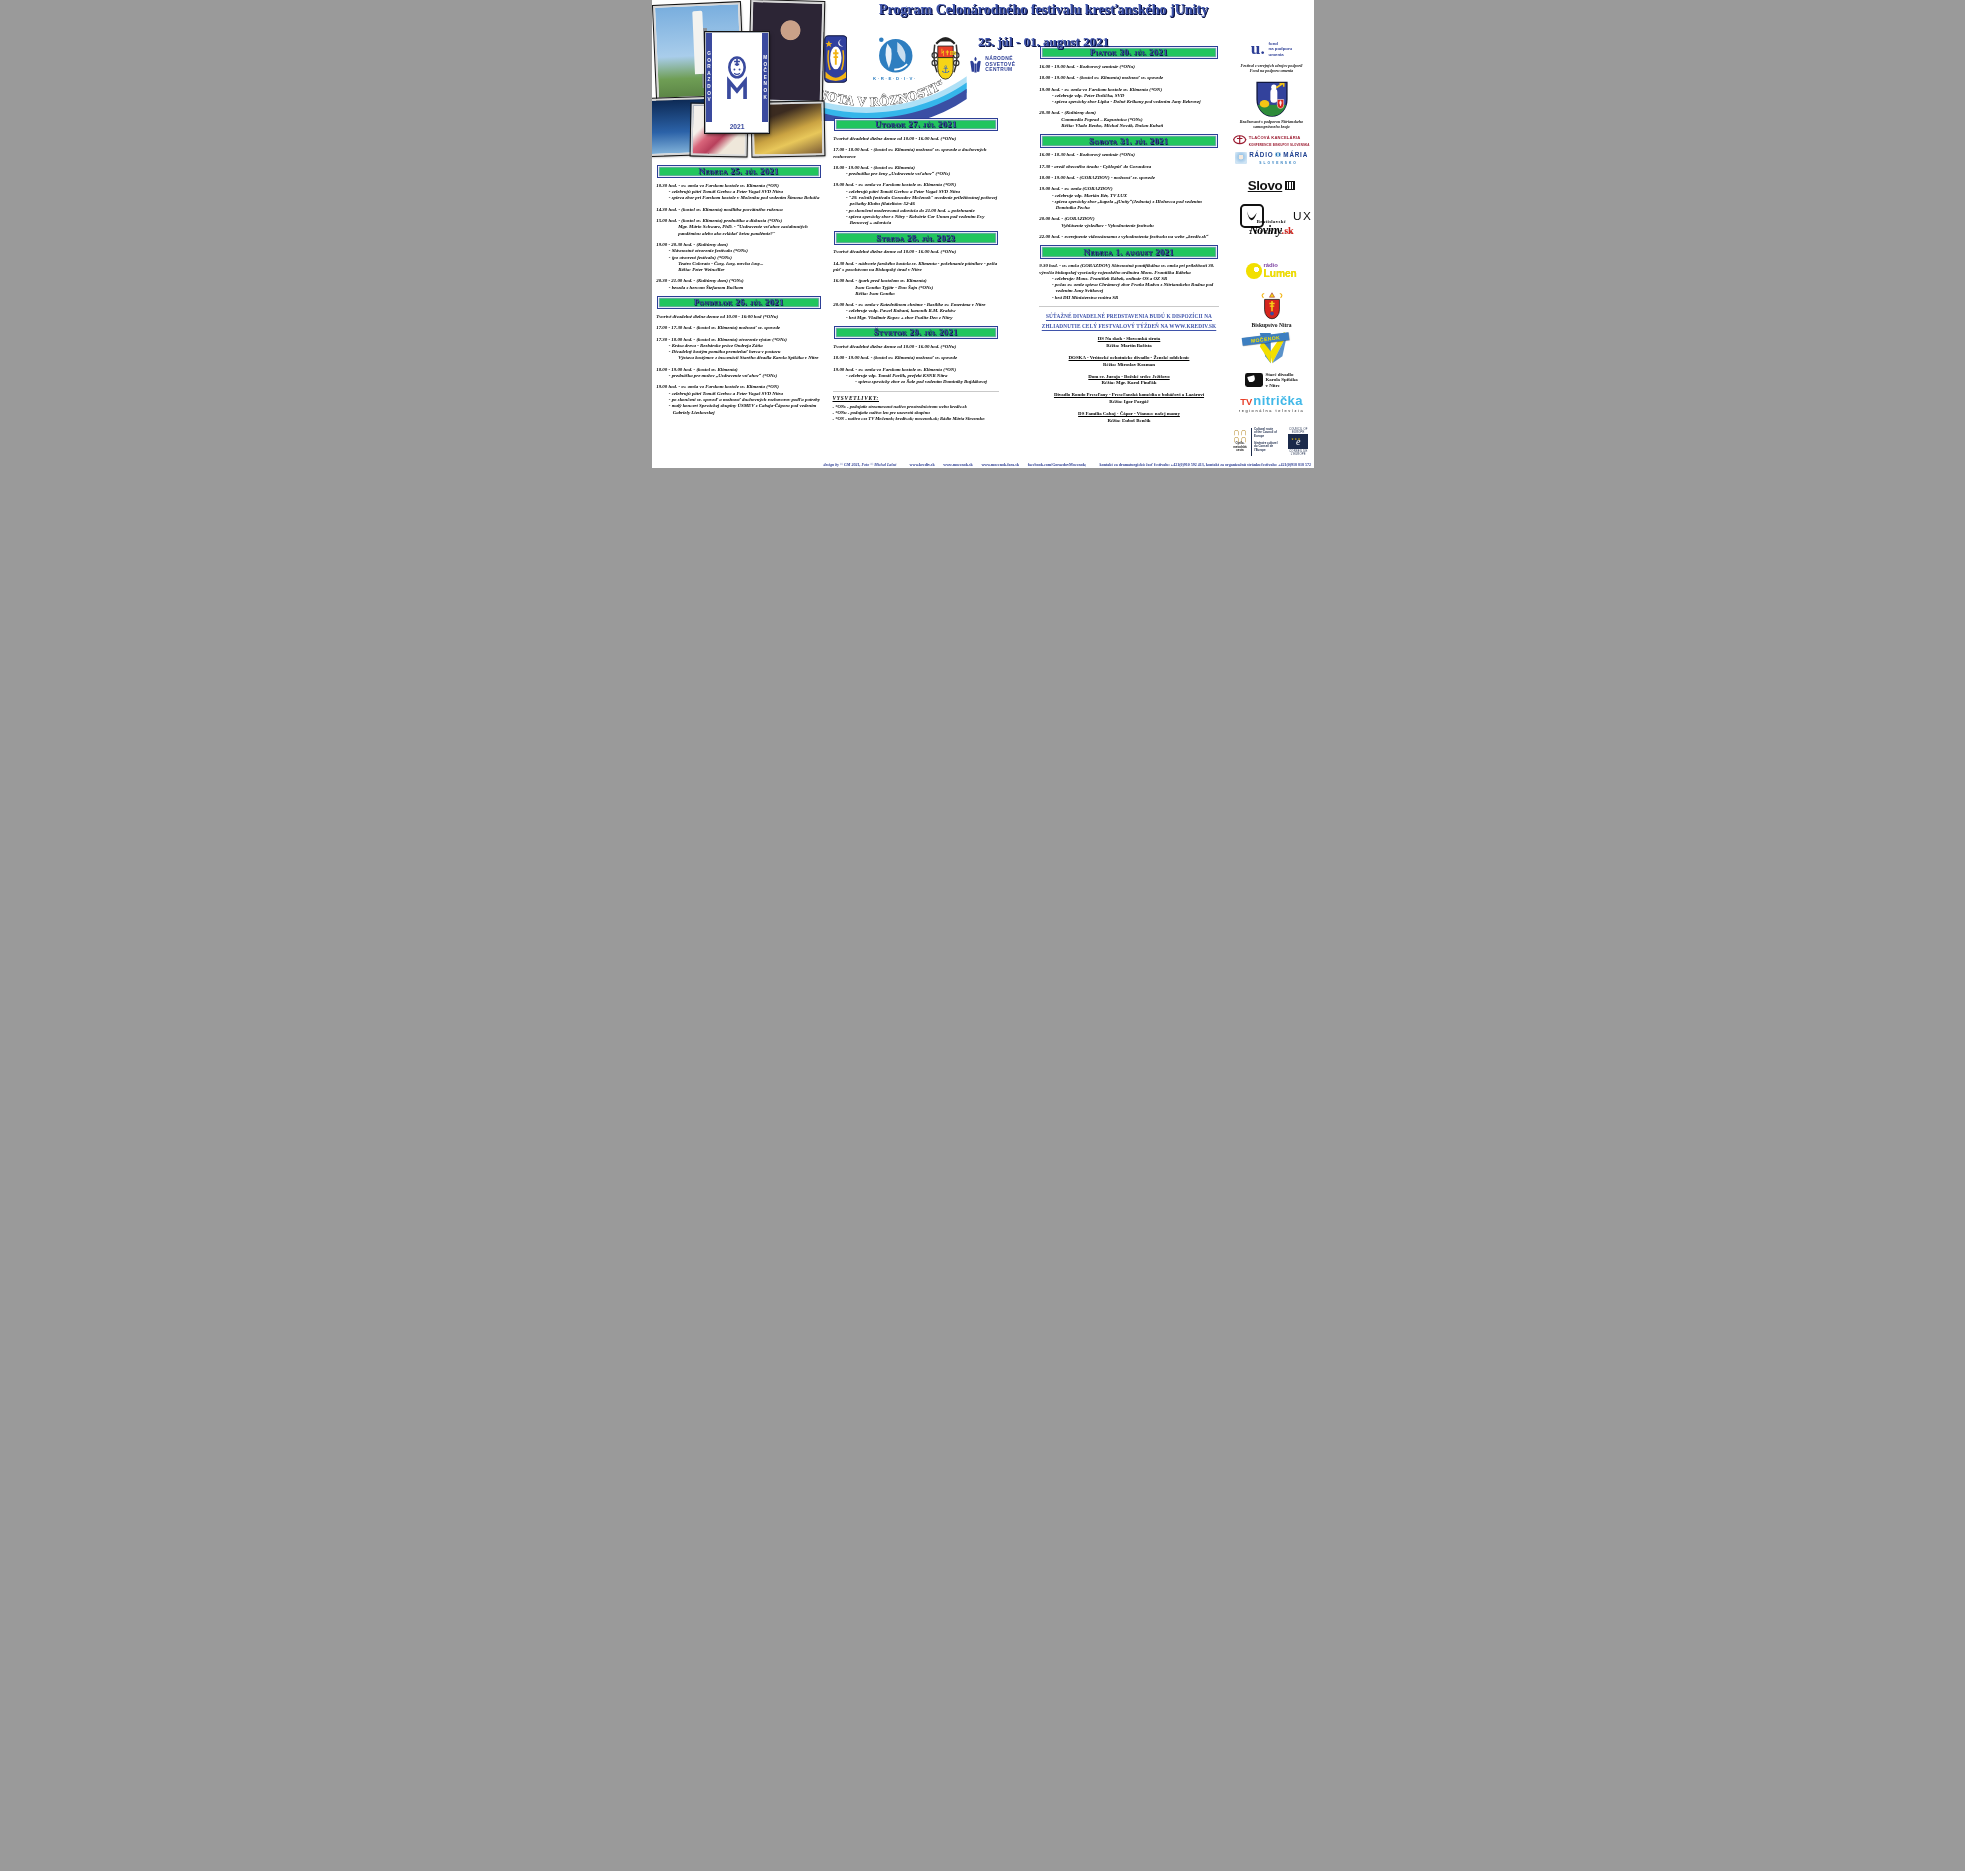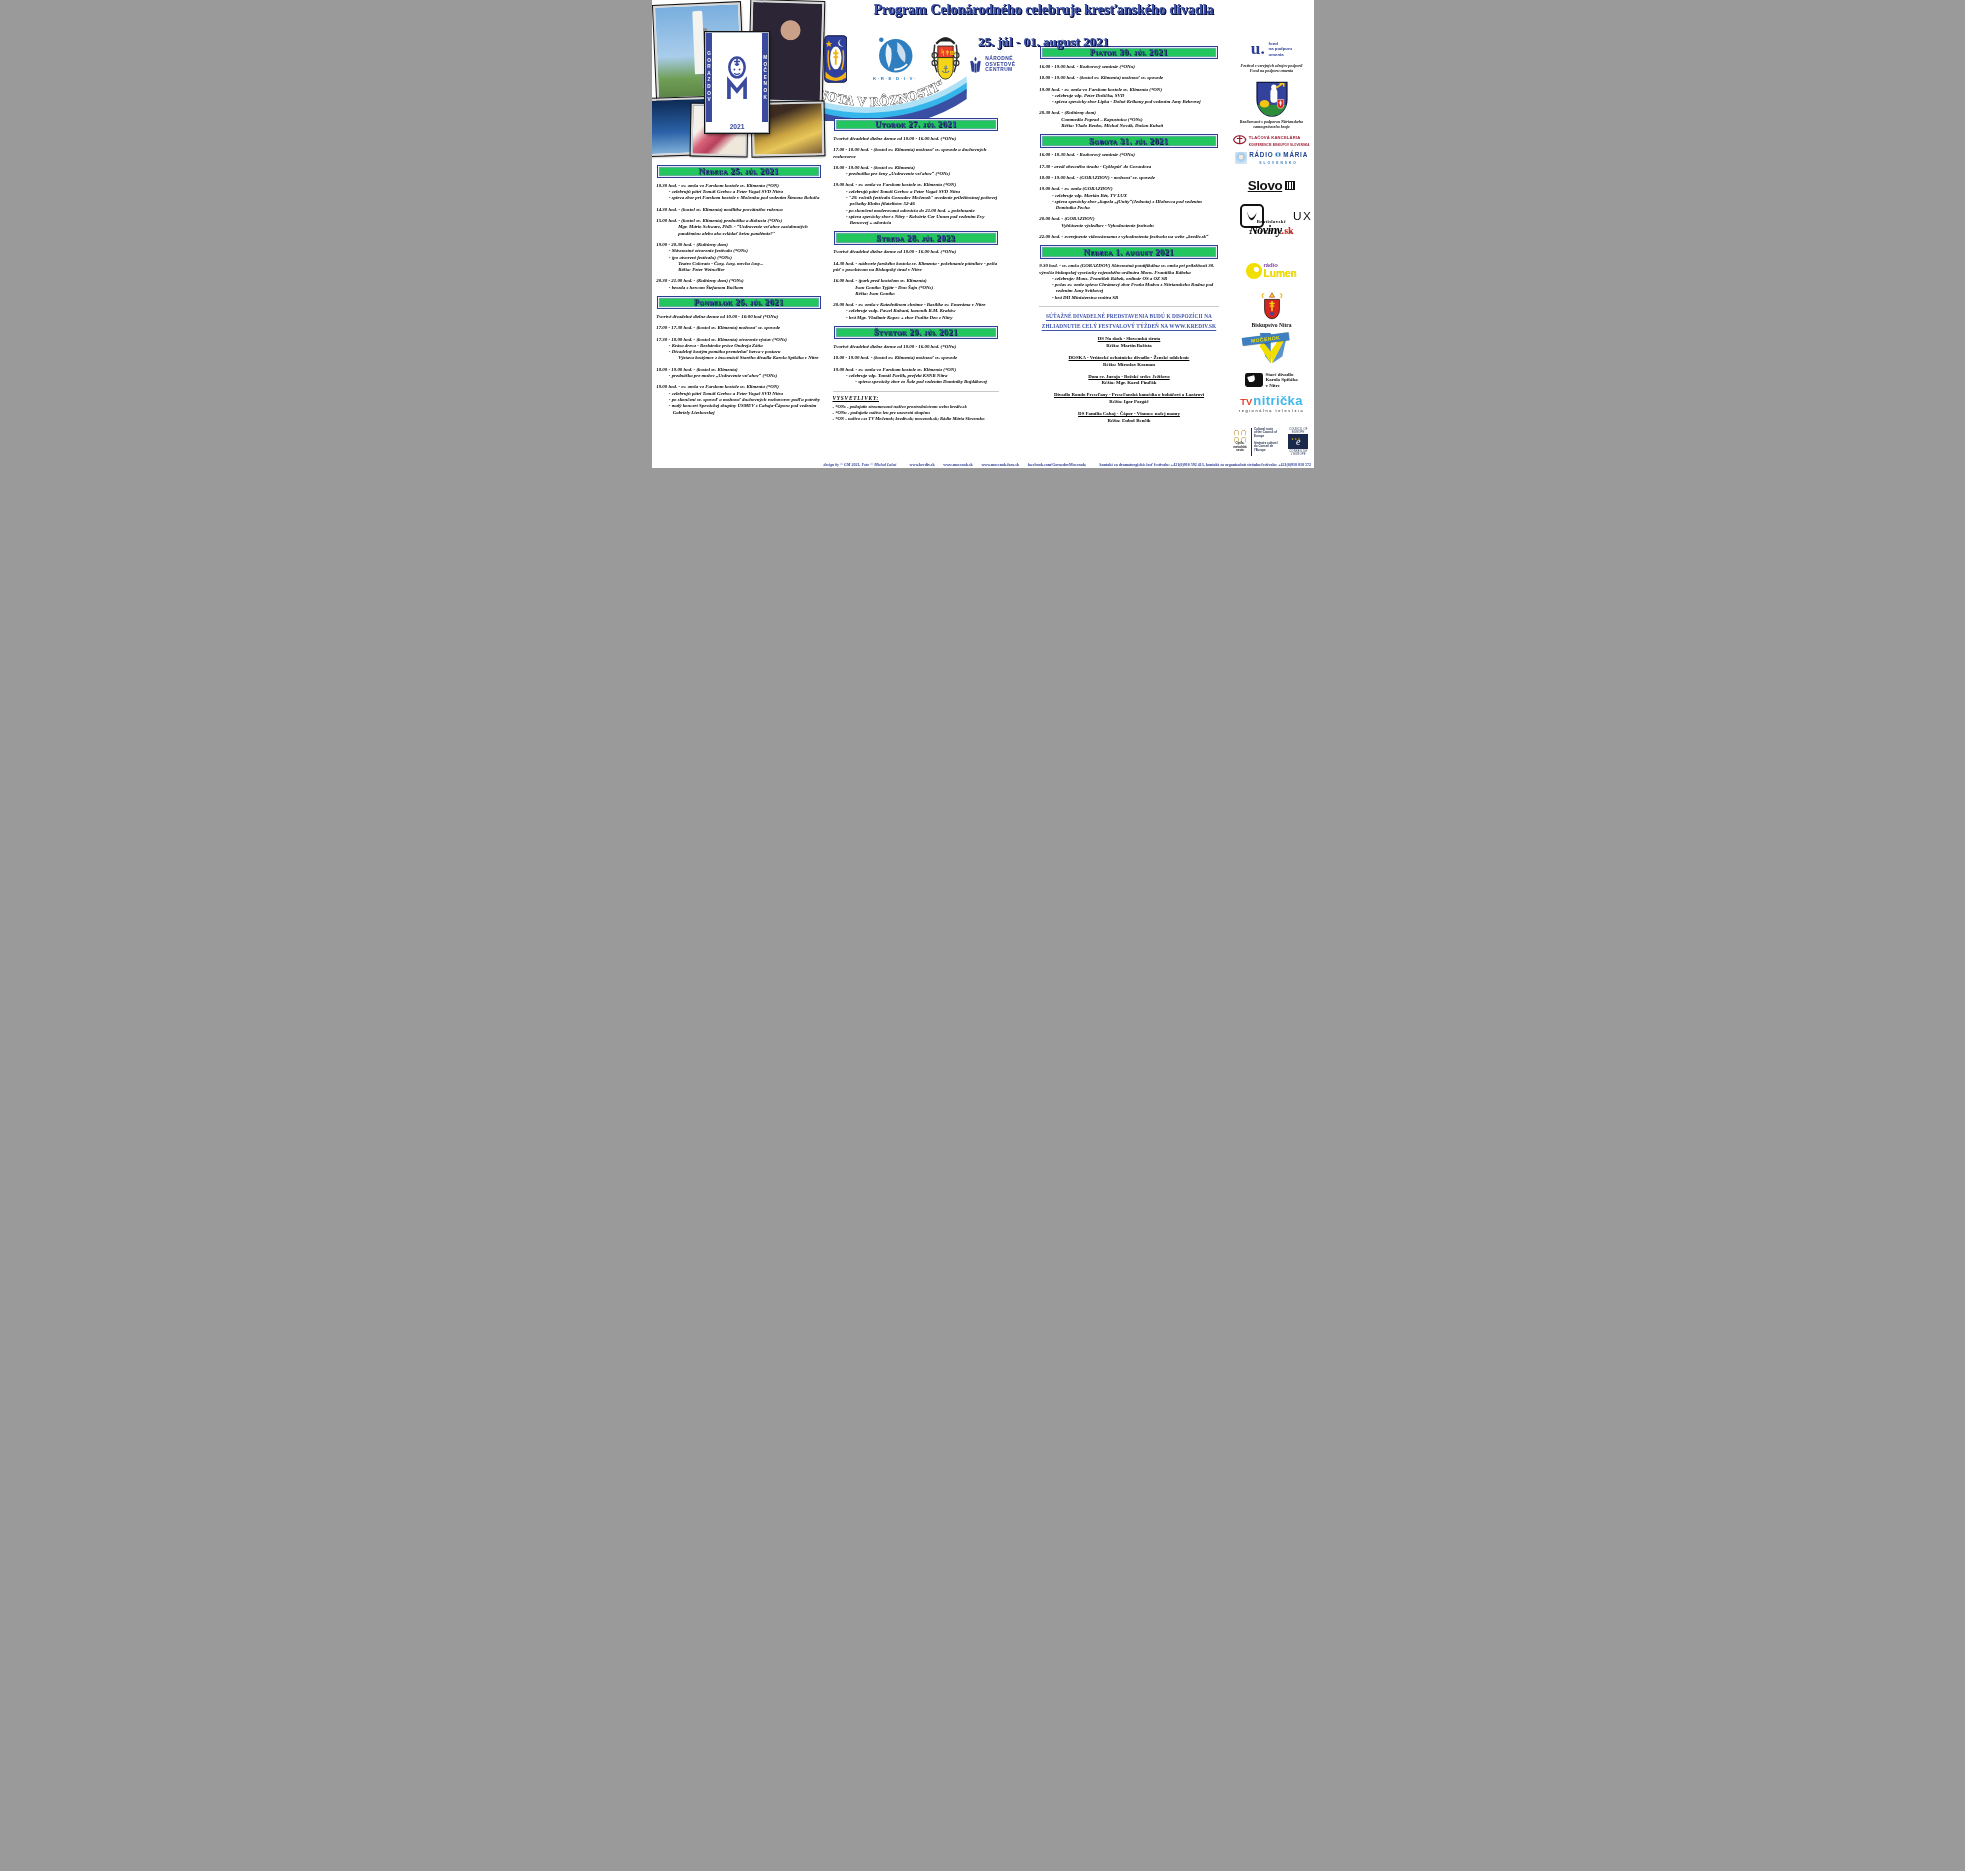--- a/index.html
+++ b/index.html
@@ -159,21 +159,21 @@
         font-weight:bold;z-index:3;white-space:nowrap;}
   .footer .credit{font-style:italic;}
   .footer .links{display:flex;gap:8.6px;}
 </style>
 </head>
 <body>
 
 <div class="poster">
 
   <div class="title">
-    <div class="t1">Program Celonárodného celebruje kresťanského divadla</div>
+    <div class="t1">Program Celonárodného festivalu kresťanského jUnity</div>
     <div class="t2">25. júl - 01. august 2021</div>
   </div>
 
   <div class="collage">
     <div class="photo ph-monument">
       <div class="tower"></div>
     </div>
     <div class="photo ph-man"></div>
     <div class="photo ph-stage"></div>
     <div class="photo ph-costumes"></div>

